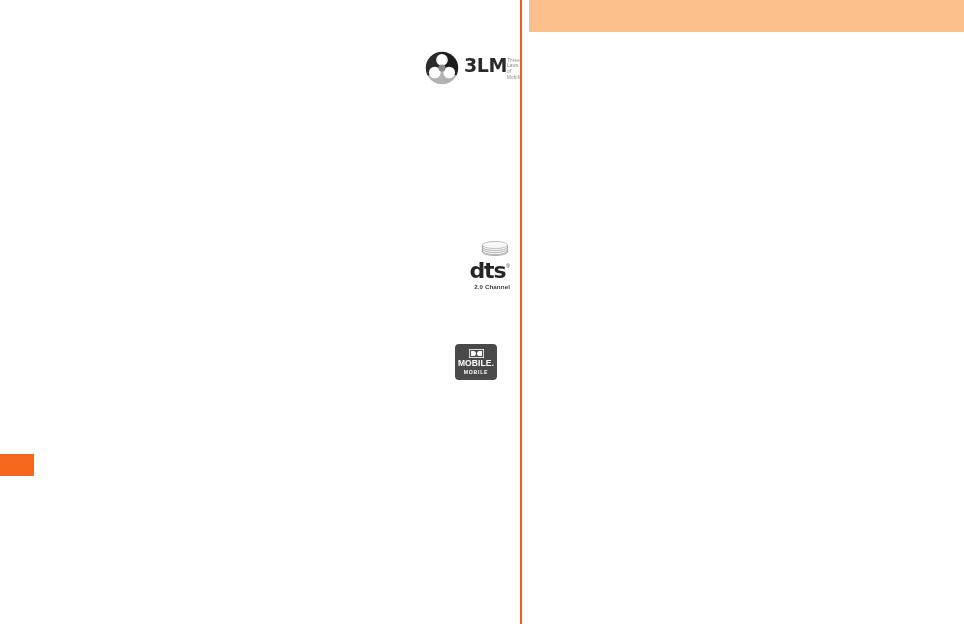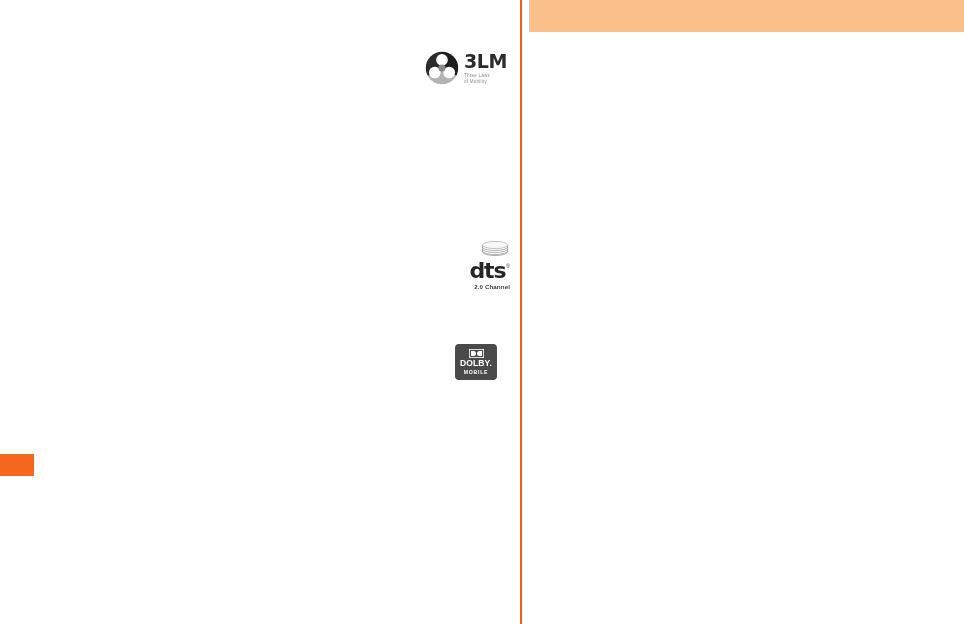--- a/index.html
+++ b/index.html
@@ -65,21 +65,21 @@
     align-items: center;
     gap: 4px;
   }
   .logo-3lm-mark {
     width: 36px;
     height: 36px;
     flex: 0 0 36px;
   }
   .logo-3lm-text {
     display: flex;
-    flex-direction: column;
+    flex-direction: row;
     line-height: 1;
   }
   .logo-3lm-word {
     font-family: "DejaVu Sans", sans-serif;
     font-size: 19px;
     font-weight: bold;
     letter-spacing: -0.4px;
     color: #2b2b2b;
   }
   .logo-3lm-tagline {
@@ -249,21 +249,21 @@
       </div>
       <div class="logo-dts-sub">2.0 Channel</div>
     </div>
 
     <div class="logo-block logo-dolby">
       <svg class="logo-dolby-mark" viewBox="0 0 30 18">
         <rect x="0.8" y="0.8" width="28.4" height="16.4" fill="none" stroke="#ffffff" stroke-width="1.6"></rect>
         <path d="M4 4 h5 a5 5 0 0 1 0 10 h-5 z" fill="#ffffff"></path>
         <path d="M26 4 h-5 a5 5 0 0 0 0 10 h5 z" fill="#ffffff"></path>
       </svg>
-      <div class="logo-dolby-word">DOLBY.</div>
+      <div class="logo-dolby-word">MOBILE.</div>
       <div class="logo-dolby-sub">MOBILE</div>
     </div>
 
   </div>
 
   <div class="column-divider"></div>
 
   <div class="right-column">
     <div class="right-banner"></div>
     <div class="right-body"></div>

